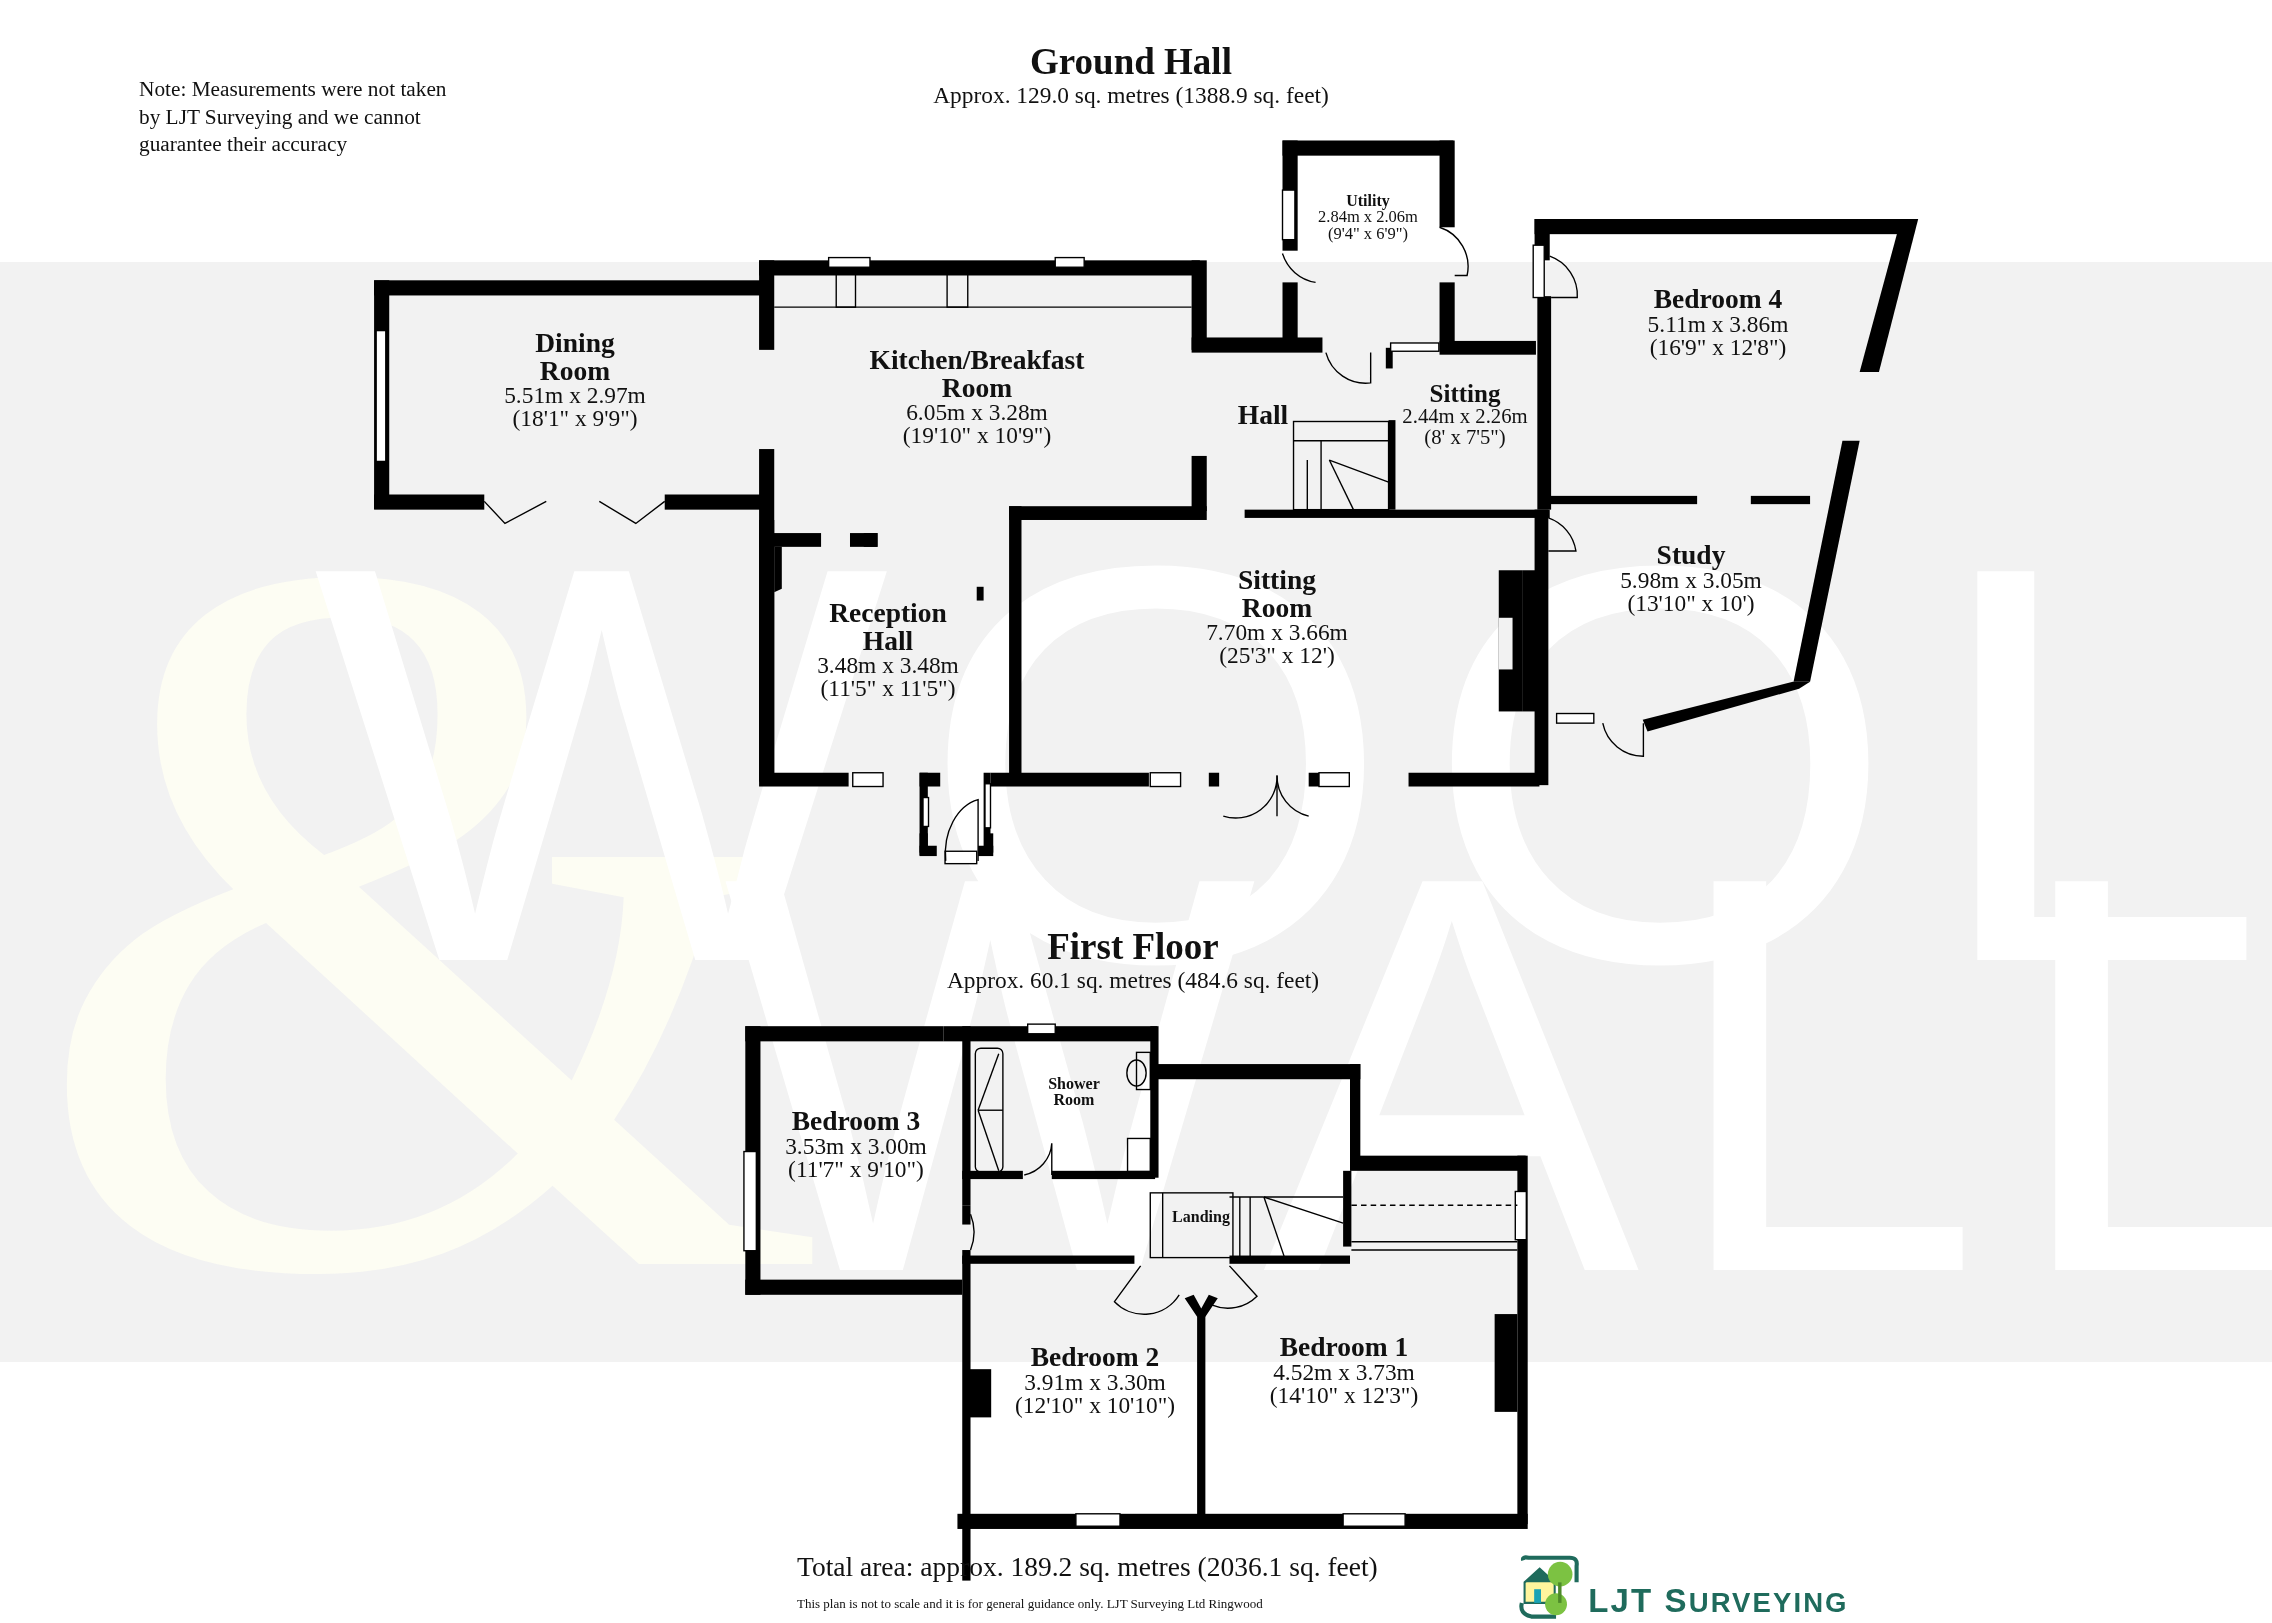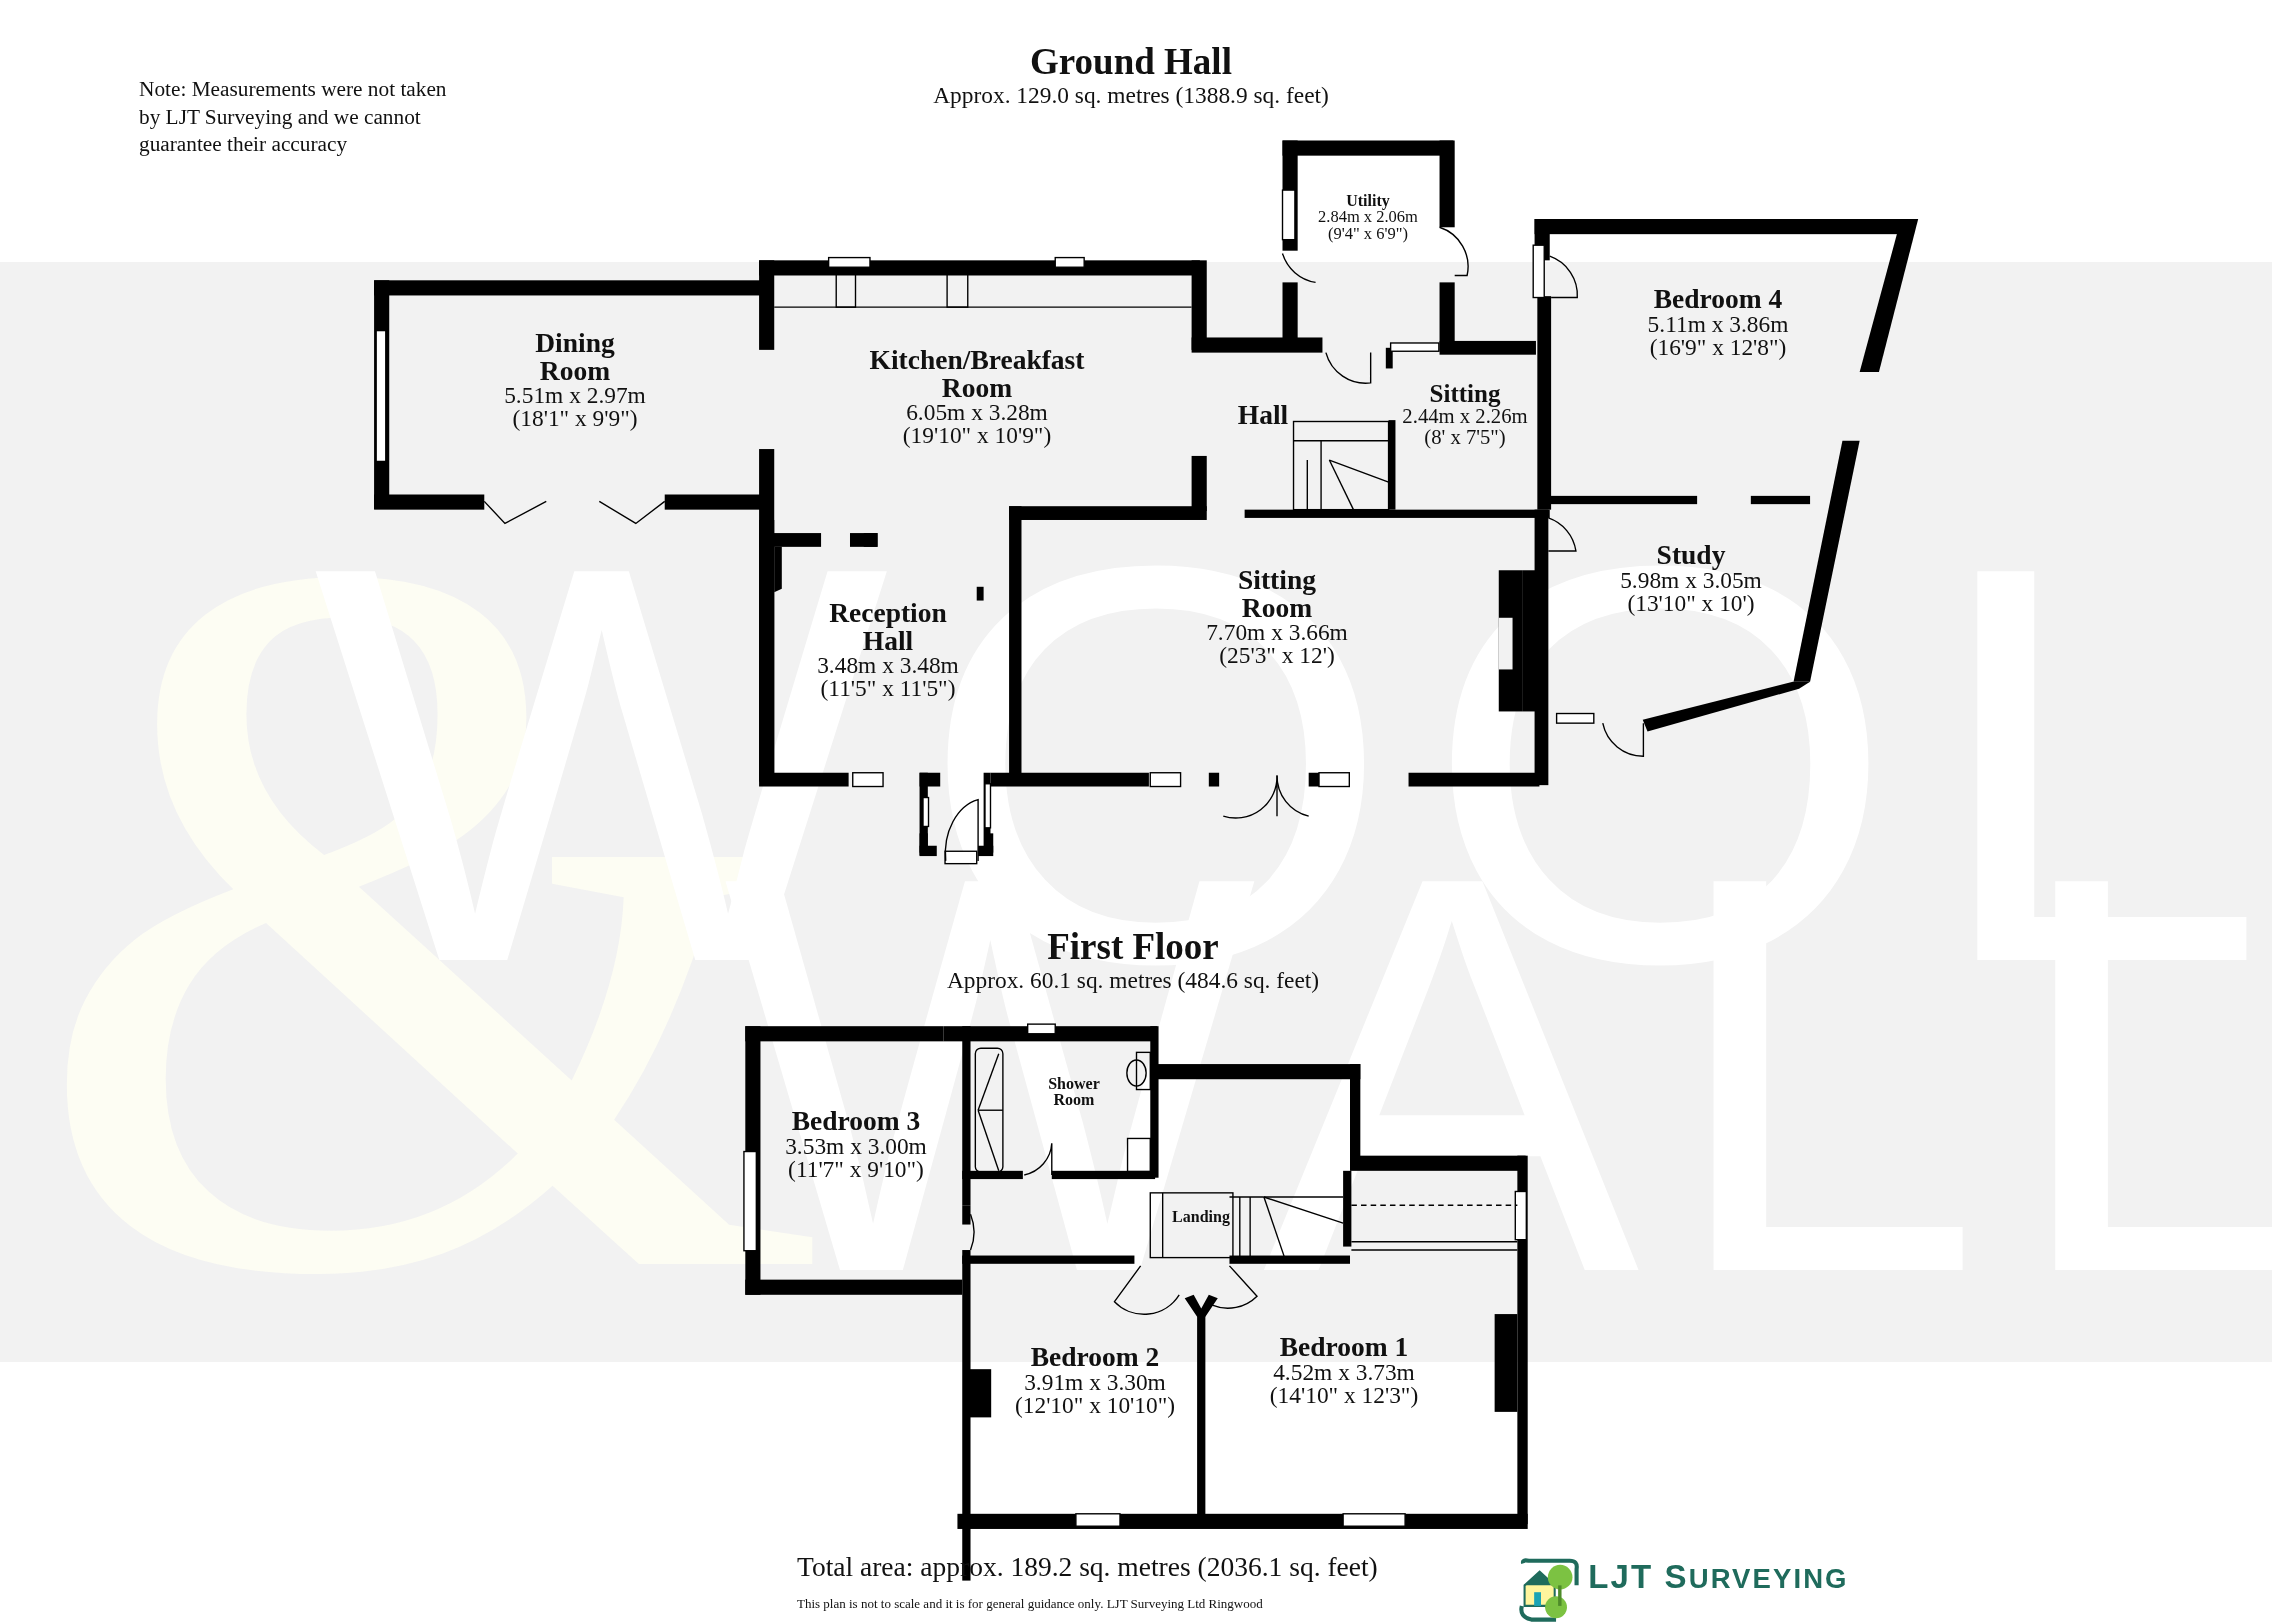--- a/index.html
+++ b/index.html
@@ -14,21 +14,21 @@
     .name { font-family: "Liberation Serif", "DejaVu Serif", serif; font-weight: bold; font-size: 27.5px; }
     .dim { font-family: "Liberation Serif", "DejaVu Serif", serif; font-size: 23.4px; }
     .name-sm { font-family: "Liberation Serif", "DejaVu Serif", serif; font-weight: bold; font-size: 16px; }
     .dim-sm { font-family: "Liberation Serif", "DejaVu Serif", serif; font-size: 16.5px; }
     .floor-title { font-family: "Liberation Serif", "DejaVu Serif", serif; font-weight: bold; font-size: 37px; }
     .floor-sub { font-family: "Liberation Serif", "DejaVu Serif", serif; font-size: 23.4px; margin-top: 4.1px; }
     .note { position: absolute; left: 139px; top: 76px; font-family: "Liberation Serif", "DejaVu Serif", serif; font-size: 21.3px; line-height: 27.5px; }
     .note span { display: block; }
     .total { position: absolute; left: 797px; top: 1551px; font-family: "Liberation Serif", "DejaVu Serif", serif; font-size: 27.5px; }
     .disclaimer { position: absolute; left: 797px; top: 1596px; font-family: "Liberation Serif", "DejaVu Serif", serif; font-size: 13px; }
-    .logo { position: absolute; left: 1515px; top: 1558px; height: 62px; display: flex; align-items: flex-start; }
+    .logo { position: absolute; left: 1515px; top: 1558px; height: 62px; display: flex; align-items: flex-end; }
     .logo-text { font-family: "Liberation Sans", "DejaVu Sans", sans-serif; font-weight: bold; color: #1f6b5c; font-size: 33px; letter-spacing: 2.1px; margin-left: 8.3px; }
     .logo-text .sc { font-size: 27.5px; }
   </style>
 </head>
 <body>
 
 <div class="band"></div>
 <div class="wm-amp">&amp;</div>
 <div class="wm wm-row1">WOOLLEY</div>
 <div class="wm wm-row2">WALLIS</div>

